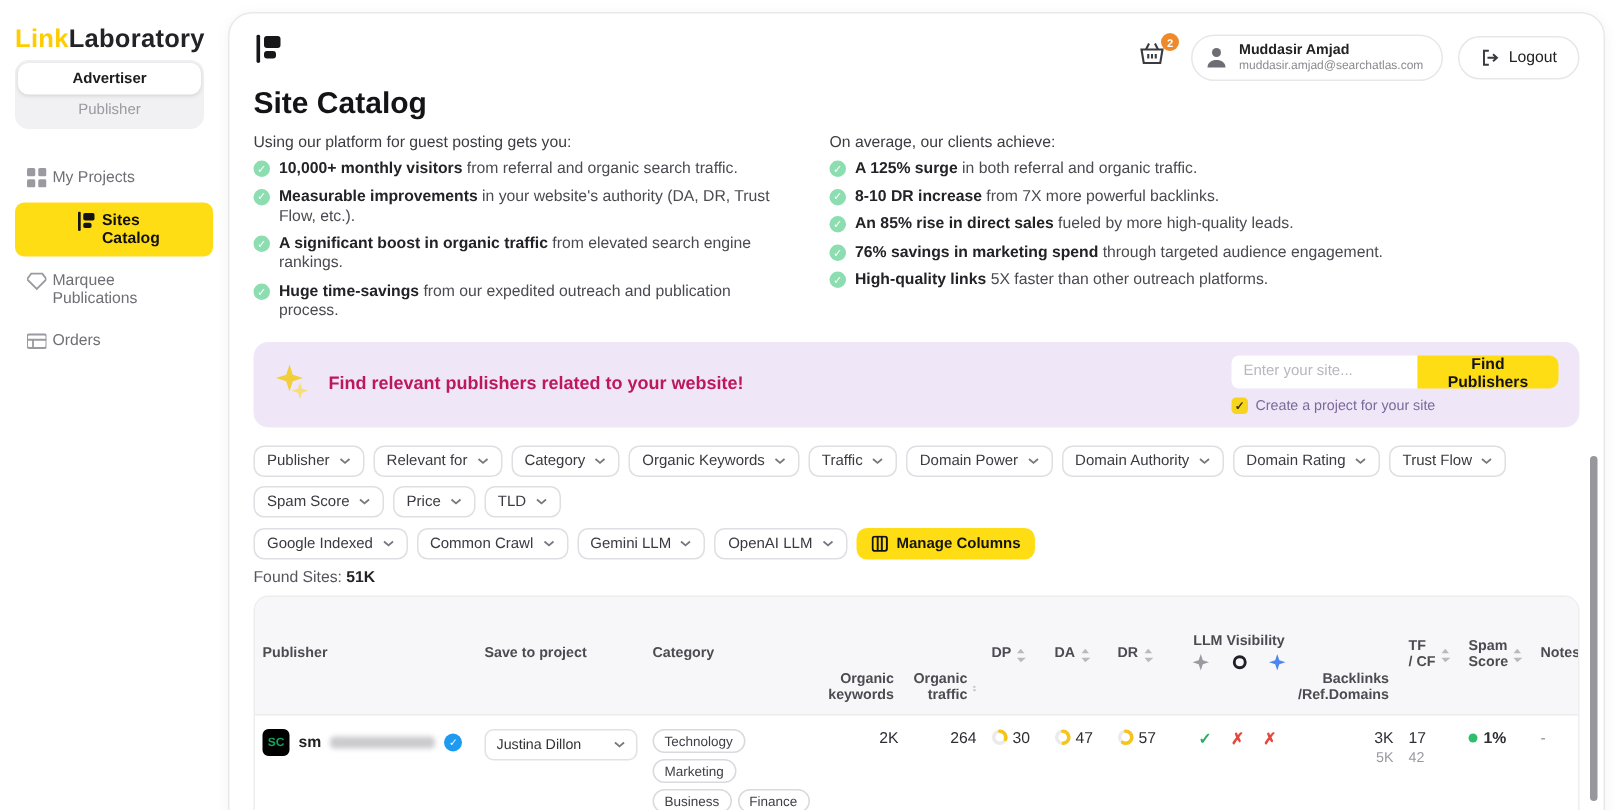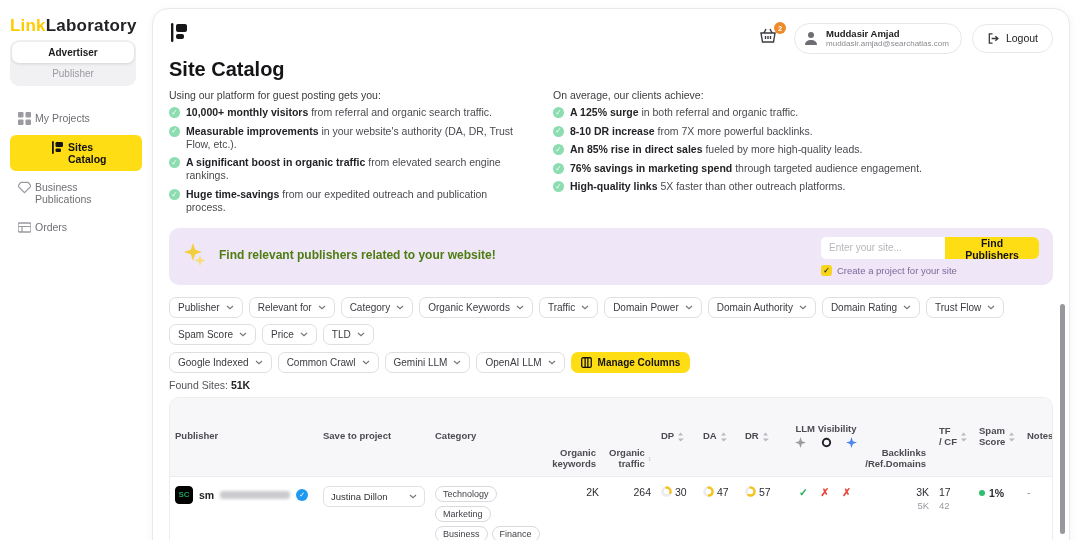--- a/index.html
+++ b/index.html
@@ -40,21 +40,21 @@
   .benefits-col { flex:1; }
   .benefits-col.left { flex:0 0 360px; margin-right:24px; }
   .benefit-heading { font-size:10.5px; color:#3c3c42; margin-bottom:5px; }
   .benefit-item { display:flex; align-items:flex-start; gap:6px; font-size:10.5px; color:#4a4a50; margin-bottom:5.5px; line-height:1.25; }
   .benefit-item b { color:#232327; }
   .tick { flex:0 0 11px; width:11px; height:11px; margin-top:1px; border-radius:50%; background:#8CDDB0; color:#fff; font-size:7.5px; display:flex; align-items:center; justify-content:center; }
 
   
   .banner { margin-top:8px; background:#EFE6F8; border-radius:10px; padding:9px 14px; display:flex; align-items:center; gap:12px; }
   .banner-text { flex:1; }
-  .banner-title { font-size:12px; font-weight:700; color:#4d7c0f; margin-bottom:2px; }
+  .banner-title { font-size:12px; font-weight:700; color:#be185d; margin-bottom:2px; }
   .banner-desc { font-size:10px; color:#8a7aab; line-height:1.3; max-width:540px; }
   .banner-right { flex:0 0 218px; }
   .banner-form { display:flex; }
   .banner-input { width:124px; height:22px; border:none; border-radius:5px 0 0 5px; padding:0 8px; font-size:10px; font-family:inherit; color:#444; }
   .banner-input::placeholder { color:#b7b7bd; }
   .find-btn { height:22px; border:none; background:#FFDD15; border-radius:0 6px 6px 0; font-size:10.5px; font-weight:700; padding:0 10px; cursor:pointer; font-family:inherit; color:#141414; }
   .banner-check { display:flex; align-items:center; gap:5px; margin-top:6px; cursor:pointer; }
   .checkbox { width:11px; height:11px; background:#F7D51D; border-radius:3px; color:#3a3308; font-size:8px; display:flex; align-items:center; justify-content:center; font-weight:700; }
   .banner-check span.lbl { font-size:9.5px; color:#7b6a99; }
 
@@ -126,21 +126,21 @@
             <rect x="1" y="0" width="1.8" height="13" rx=".9" fill="#141414"></rect>
             <rect x="4.5" y="1" width="7.5" height="5" rx="1.2" fill="#141414"></rect>
             <rect x="4.5" y="7.5" width="5.5" height="3.5" rx="1.2" fill="#141414"></rect>
           </svg>
           <span>Sites Catalog</span>
         </div>
         <div class="menu-item">
           <svg width="13" height="13" viewBox="0 0 14 13">
             <path d="M3 1h8l3 4-7 7L0 5z" fill="none" stroke="#9a9aa0" stroke-width="1.3"></path>
           </svg>
-          <span>Business Publications</span>
+          <span>Marquee Publications</span>
         </div>
         <div class="menu-item">
           <svg width="13" height="13" viewBox="0 0 13 13">
             <rect x="0" y="2" width="13" height="9" rx="1.5" fill="none" stroke="#9a9aa0" stroke-width="1.3"></rect>
             <path d="M0 5.5h13M4 5.5V11" stroke="#9a9aa0" stroke-width="1.2"></path>
           </svg>
           <span>Orders</span>
         </div>
       </div>
   </div>

